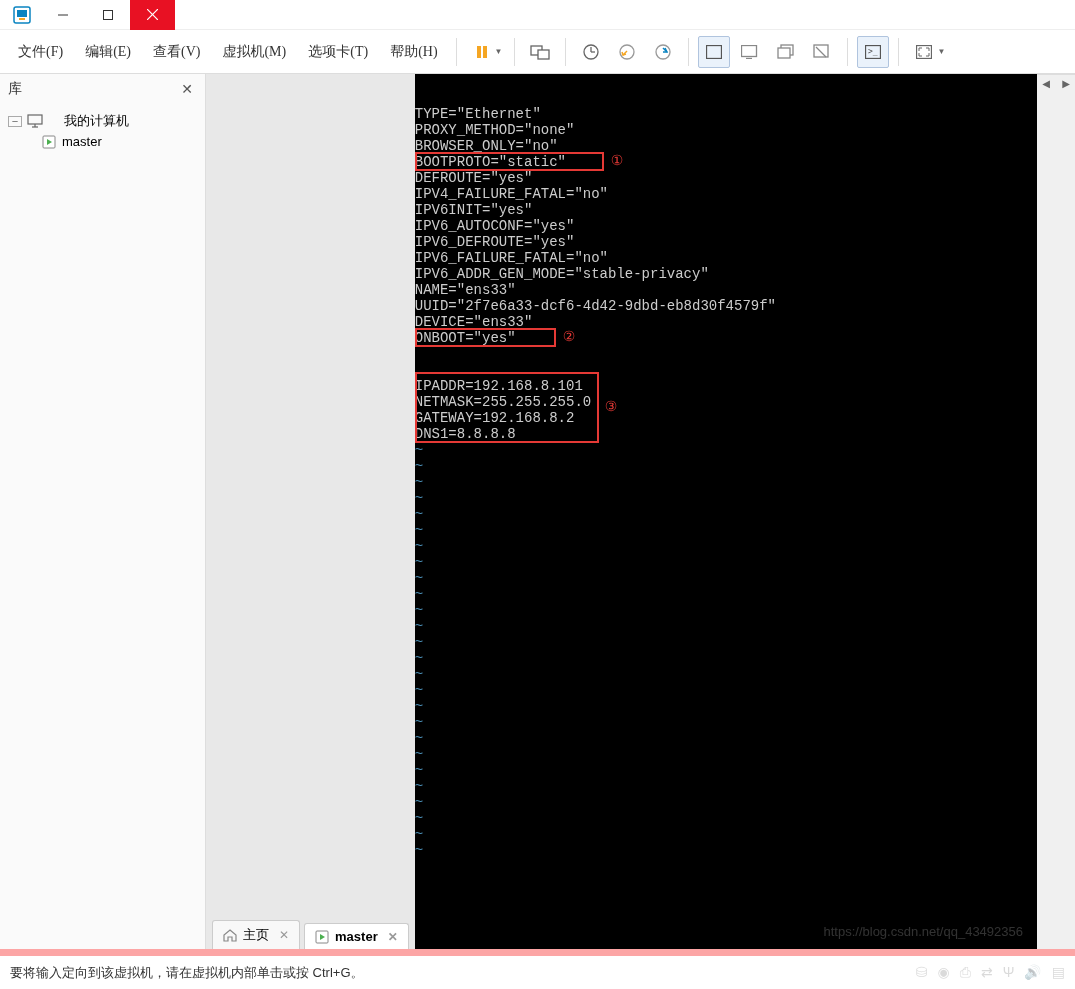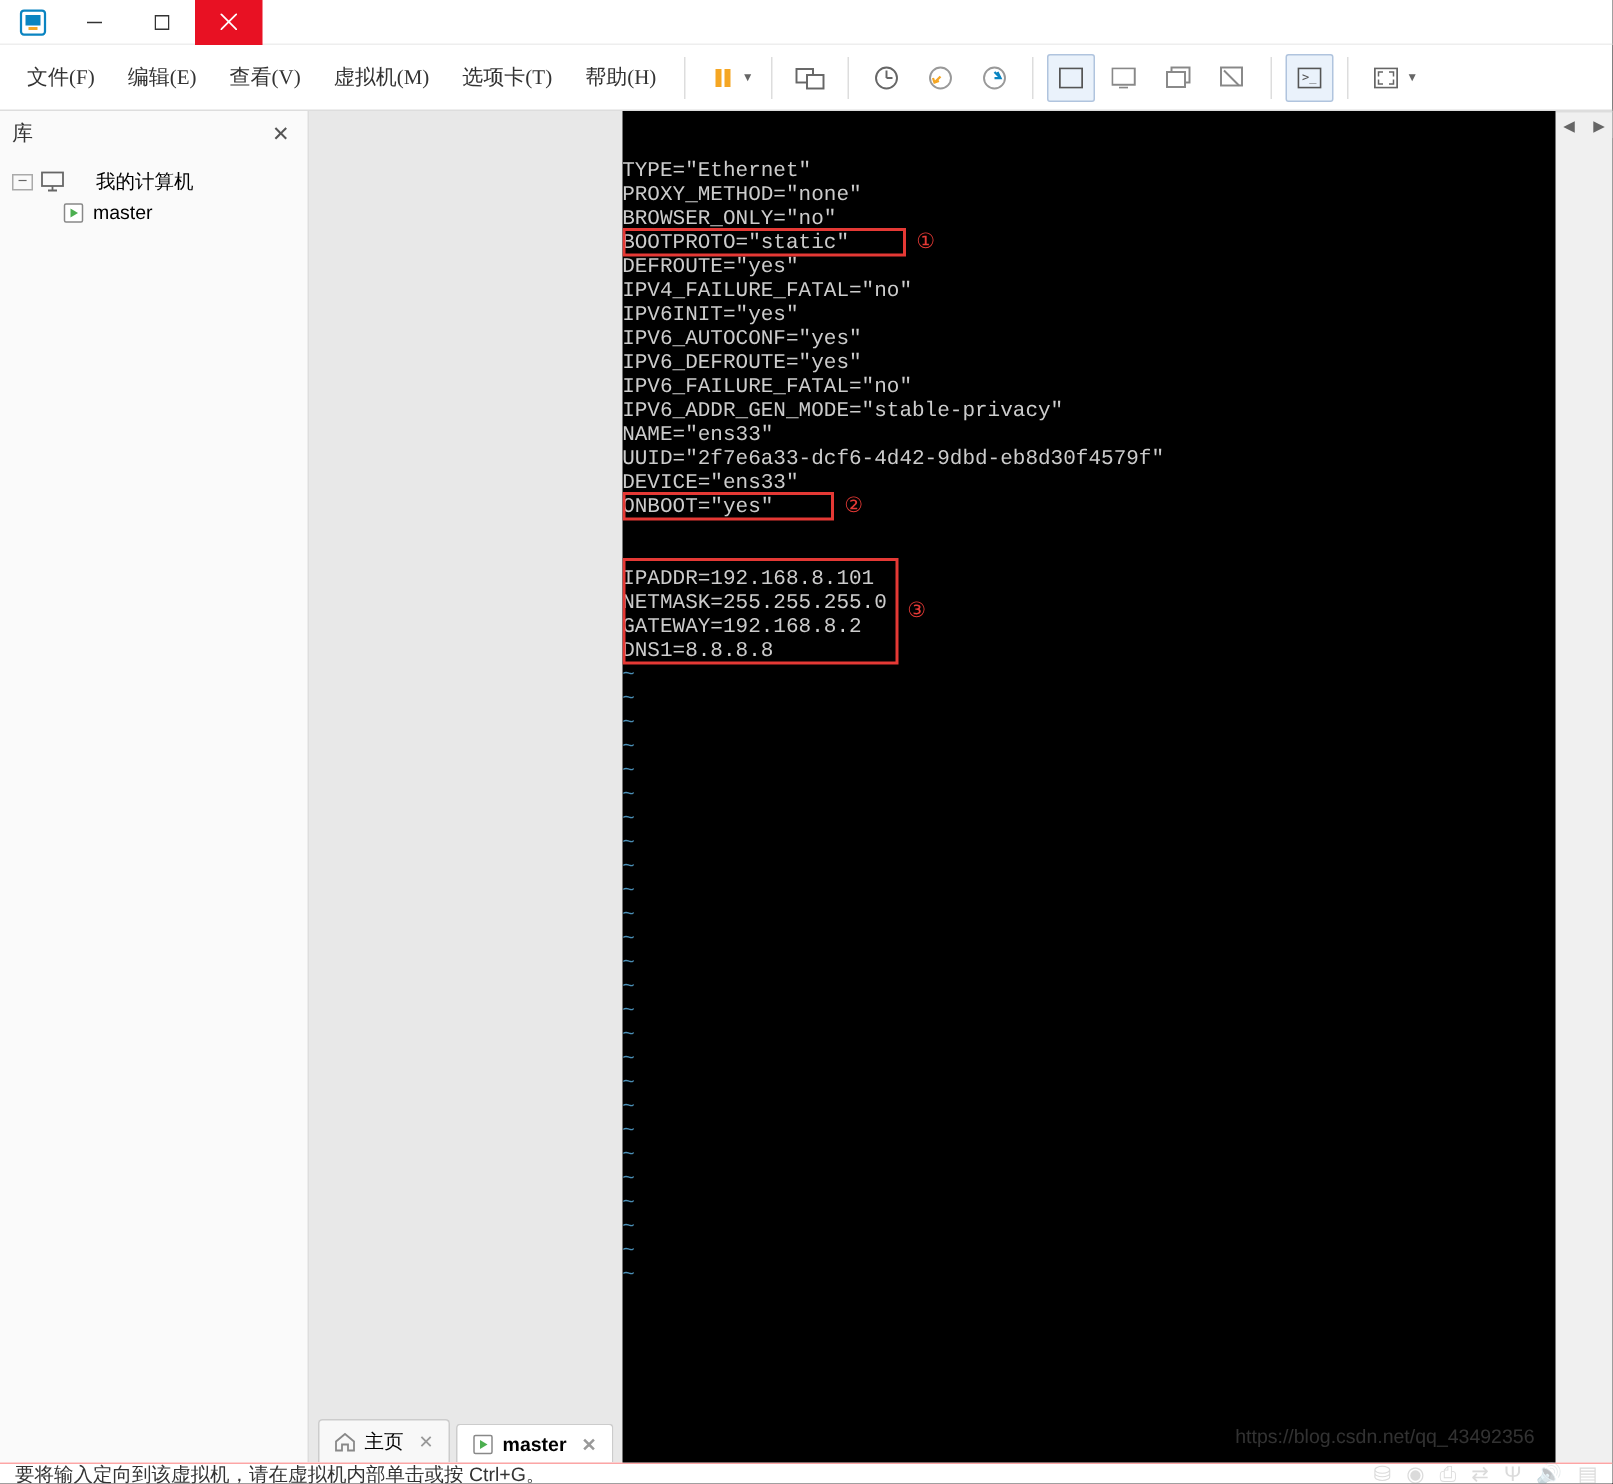--- a/index.html
+++ b/index.html
@@ -55,21 +55,21 @@
 .terminal .tilde { color: #4a8eb5; }
 .hl-box { position: absolute; border: 2px solid #e53935; pointer-events: none; }
 .hl-label { position: absolute; color: #e53935; font-family: "Microsoft YaHei", Arial; font-size: 14px; }
 
 .hscroll { height: 18px; background: #f0f0f0; border-top: 1px solid #ddd; display: flex; align-items: center; }
 .hscroll .arrow { width: 18px; text-align: center; color: #666; font-size: 10px; }
 .hscroll .track { flex: 1; background: #e8e8e8; height: 14px; margin: 0 1px; }
 .hscroll .thumb { width: 100%; height: 100%; background: #c8c8c8; }
 
 
-.statusbar { height: 14px; display: flex; align-items: center; border-top: 1px solid #fca5a5; padding: 0 10px; font-size: 13px; background: #fff; }
+.statusbar { height: 40px; display: flex; align-items: center; border-top: 7px solid #fca5a5; padding: 0 10px; font-size: 13px; background: #fff; }
 .statusbar .msg { flex: 1; color: #333; }
 .status-icons { display: flex; gap: 10px; opacity: 0.3; color: #888; font-size: 14px; }
 .watermark { position: absolute; right: 14px; bottom: 10px; color: rgba(200,200,200,0.25); font-size: 13px; font-family: Arial; pointer-events: none; }
 
 svg { display: block; }
 </style>
 </head>
 <body>
 
 <div class="titlebar">

